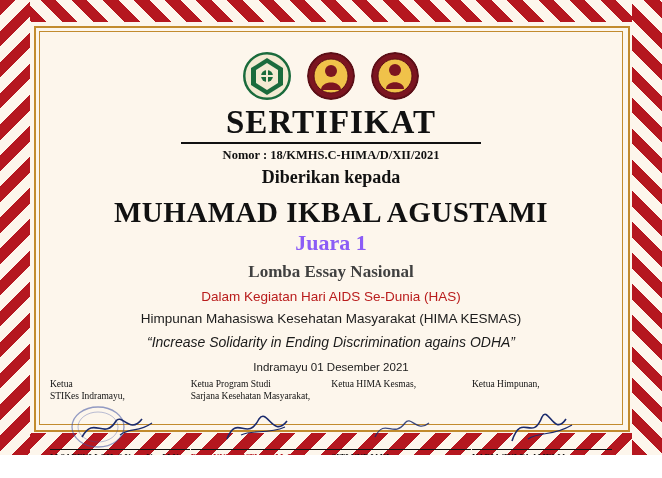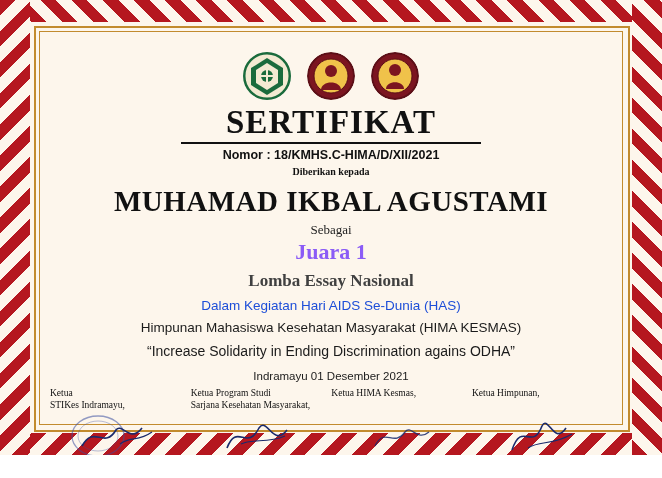--- a/index.html
+++ b/index.html
@@ -138,30 +138,30 @@
     margin-top: 2px;
     line-height: 1.05;
   }
   .title-rule {
     width: 300px;
     height: 2px;
     background: #111111;
     margin: 2px auto 0 auto;
   }
   .nomor {
-    font-family: Liberation Sans, sans-serif;
+    font-family: Liberation Serif, serif;
     font-weight: bold;
     font-size: 12.5px;
     color: #111111;
     margin-top: 4px;
   }
   .diberikan {
     font-family: "Liberation Serif", serif;
     font-weight: bold;
-    font-size: 10px;
+    font-size: 18px;
     color: #111111;
     margin-top: 4px;
   }
   .recipient {
     font-family: "Liberation Serif", serif;
     font-weight: bold;
     font-size: 29px;
     color: #111111;
     margin-top: 8px;
     letter-spacing: 0.5px;
@@ -182,34 +182,35 @@
   .event {
     font-family: "Liberation Serif", serif;
     font-weight: bold;
     font-size: 17px;
     color: #404040;
     margin-top: 6px;
   }
   .line-sub {
     font-family: "Liberation Sans", sans-serif;
     font-size: 13.5px;
-    color: #1d4ed8;
+    color: #b91c1c;
     margin-top: 7px;
   }
   .line-sub2 {
     font-family: "Liberation Sans", sans-serif;
     font-size: 13.5px;
     color: #1b1b1b;
     margin-top: 7px;
   }
   .theme {
     font-family: "Liberation Sans", sans-serif;
     font-size: 14px;
     color: #1b1b1b;
     margin-top: 8px;
+    font-style: italic;
   }
   .place-date {
     font-family: "Liberation Sans", sans-serif;
     font-size: 11.5px;
     color: #1b1b1b;
     margin-top: 11px;
   }
   
   .signatures {
     display: flex;
@@ -294,21 +295,20 @@
           <path d="M15 37 C15 28, 33 28, 33 37 Z" fill="#7b1520"></path>
           <circle cx="24" cy="24" r="17" fill="none" stroke="#5c0f17" stroke-width="1"></circle>
         </svg>
       </div>
 
       <div class="title">SERTIFIKAT</div>
       <div class="title-rule"></div>
       <div class="nomor">Nomor : 18/KMHS.C-HIMA/D/XII/2021</div>
       <div class="diberikan">Diberikan kepada</div>
       <div class="recipient">MUHAMAD IKBAL AGUSTAMI</div>
-      <div class="sebagai">Sebagai</div>
       <div class="award">Juara 1</div>
       <div class="event">Lomba Essay Nasional</div>
       <div class="line-sub">Dalam Kegiatan Hari AIDS Se-Dunia (HAS)</div>
       <div class="line-sub2">Himpunan Mahasiswa Kesehatan Masyarakat (HIMA KESMAS)</div>
       <div class="theme">“Increase Solidarity in Ending Discrimination agains ODHA”</div>
       <div class="place-date">Indramayu 01 Desember 2021</div>
 
       <div class="signatures">
 
         <div class="sig">

